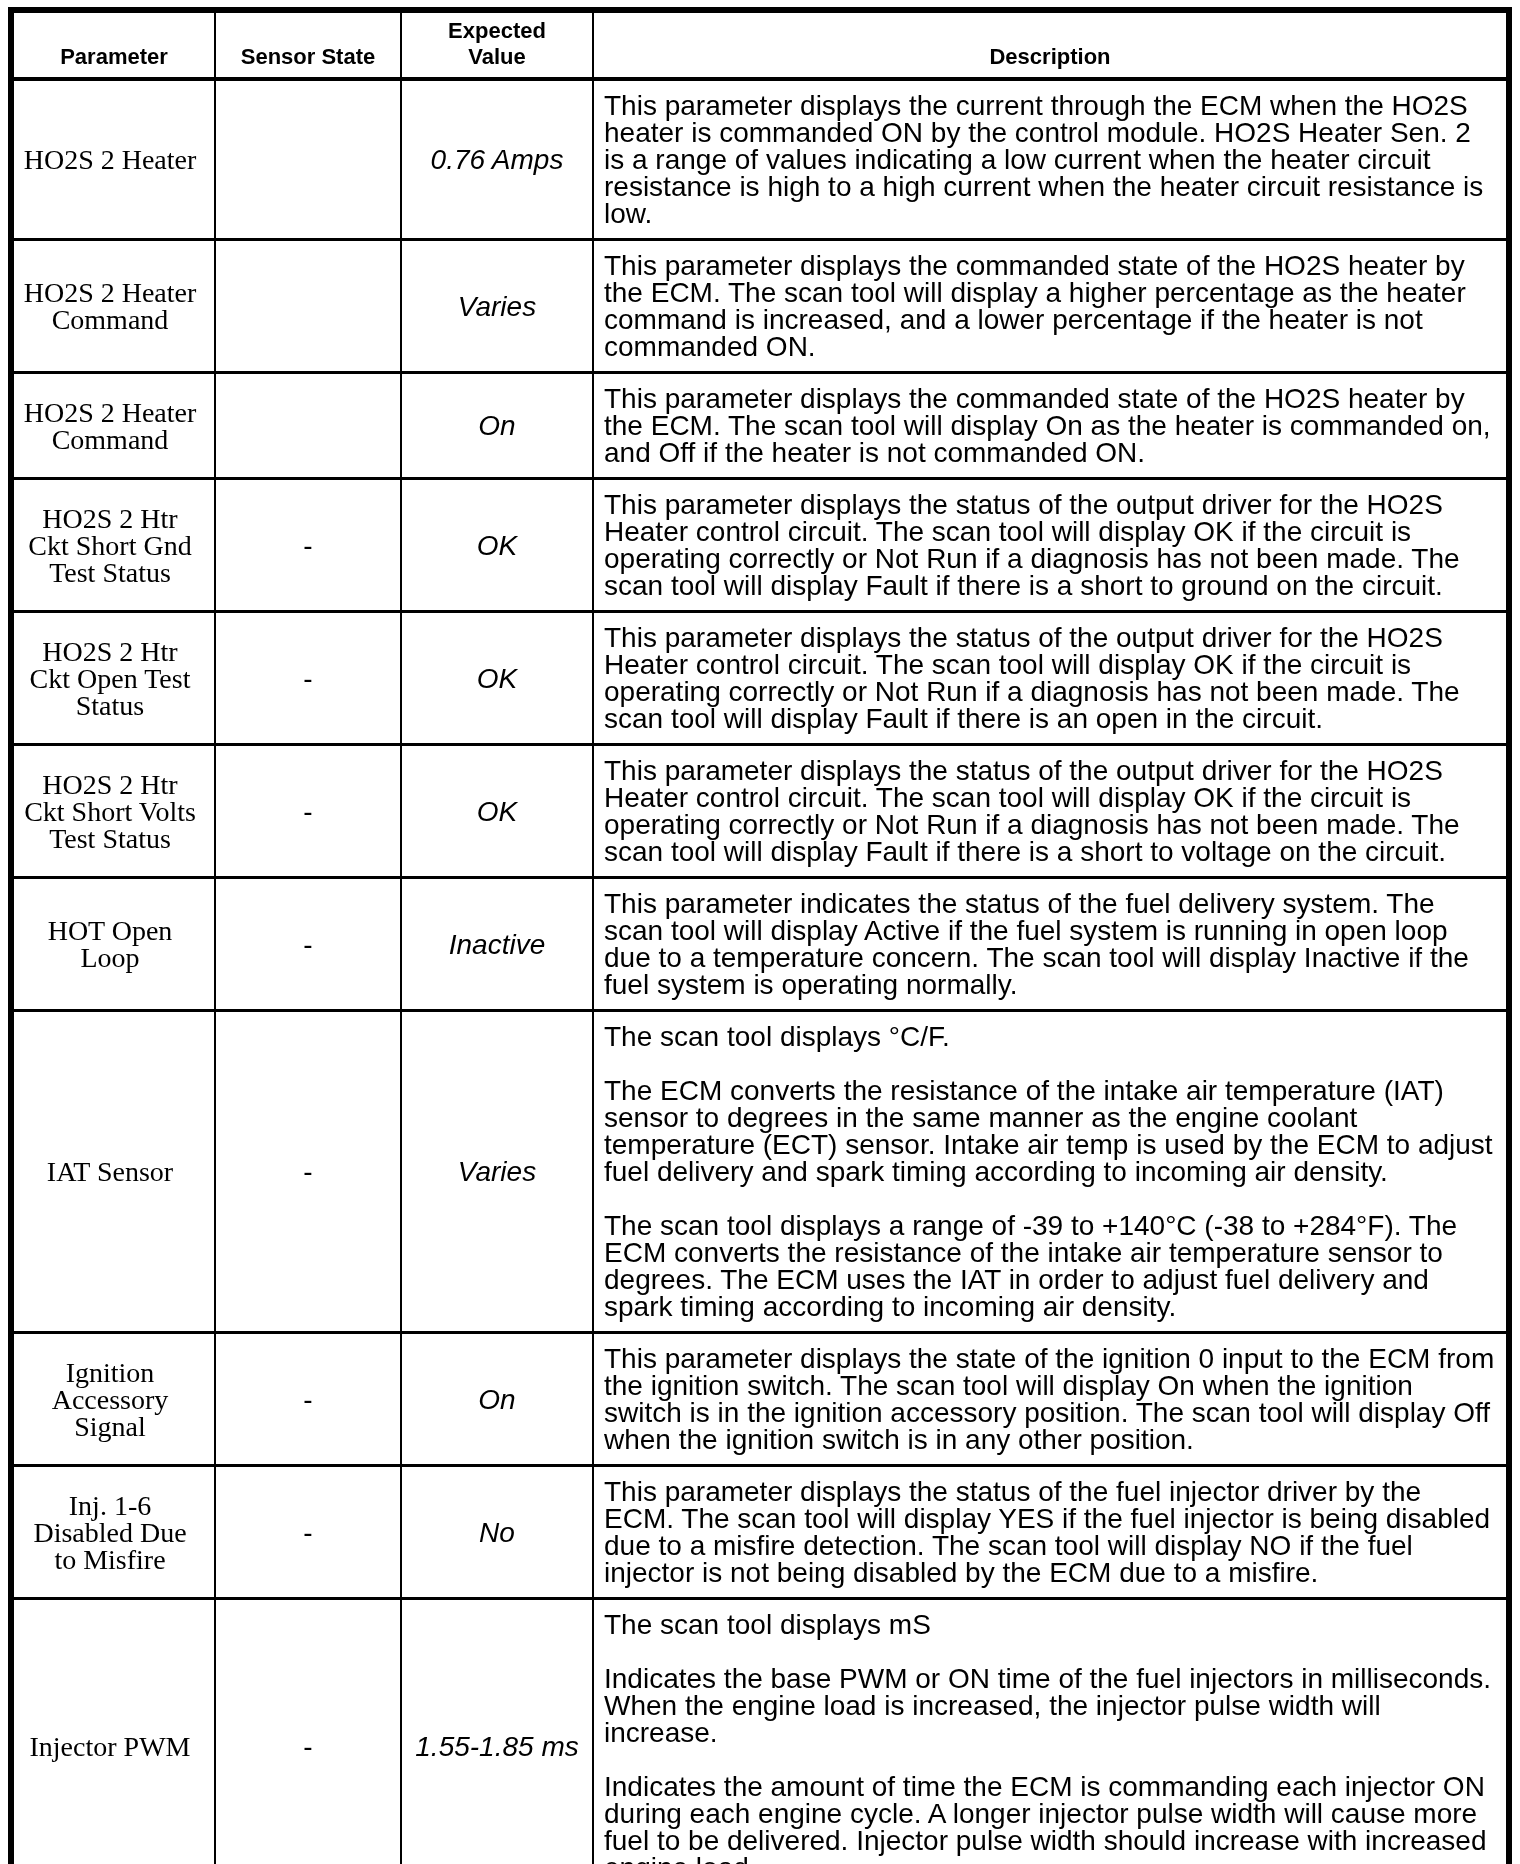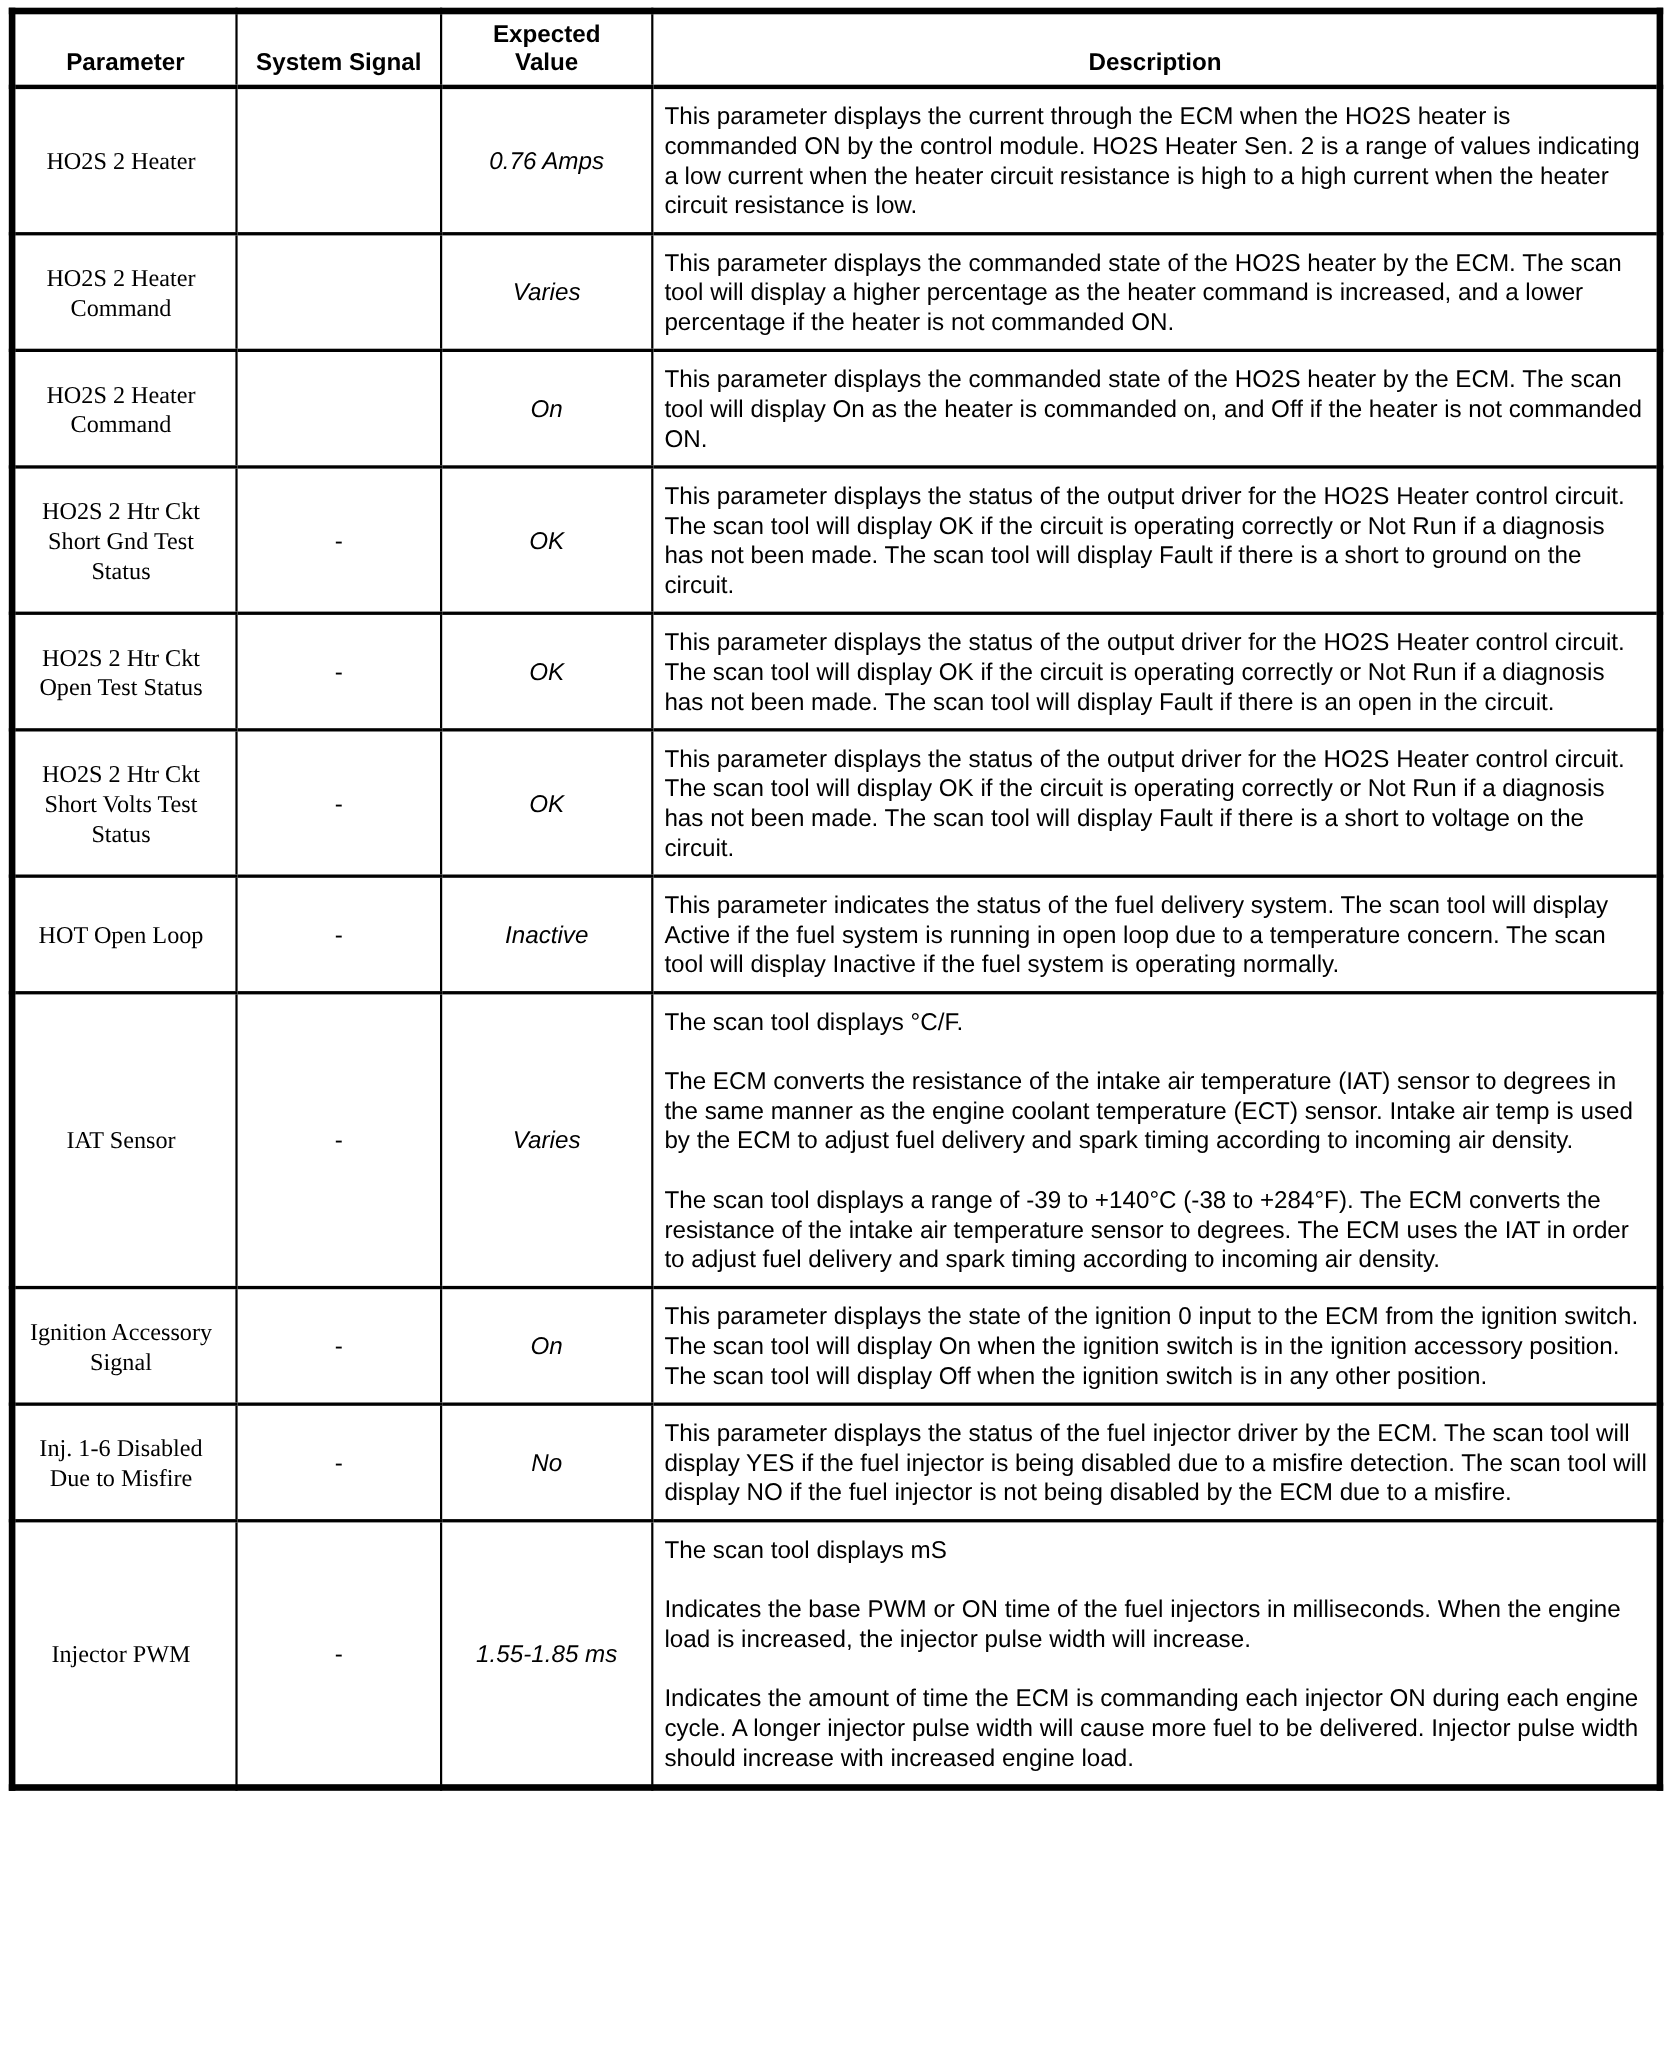--- a/index.html
+++ b/index.html
@@ -38,21 +38,21 @@
     font-size: 22px;
     font-weight: bold;
     line-height: 26px;
     text-align: center;
     vertical-align: bottom;
     padding: 5px 4px 7px 4px;
     white-space: pre-line;
     border-bottom-width: 4px;
   }
   td {
-    font-size: 22px;
+    font-size: 28px;
     line-height: 27px;
     vertical-align: middle;
   }
   td.param {
     text-align: center;
     padding: 10px 16px 10px 8px;
     font-family: Liberation Serif, serif;
   }
   td.state {
     text-align: center;
@@ -76,21 +76,21 @@
   <table class="data-table">
     <colgroup>
       <col class="c-param">
         <col class="c-state">
         <col class="c-expected">
         <col class="c-desc">
     </colgroup>
     <thead>
       <tr>
         <th>Parameter</th>
-        <th>System Signal</th>
+        <th>Sensor State</th>
         <th>Expected
 Value</th>
         <th>Description</th>
       </tr>
     </thead>
     <tbody>
       <tr>
         <td class="param">HO2S 2 Heater</td>
         <td class="state"></td>
         <td class="expected">0.76 Amps</td>

